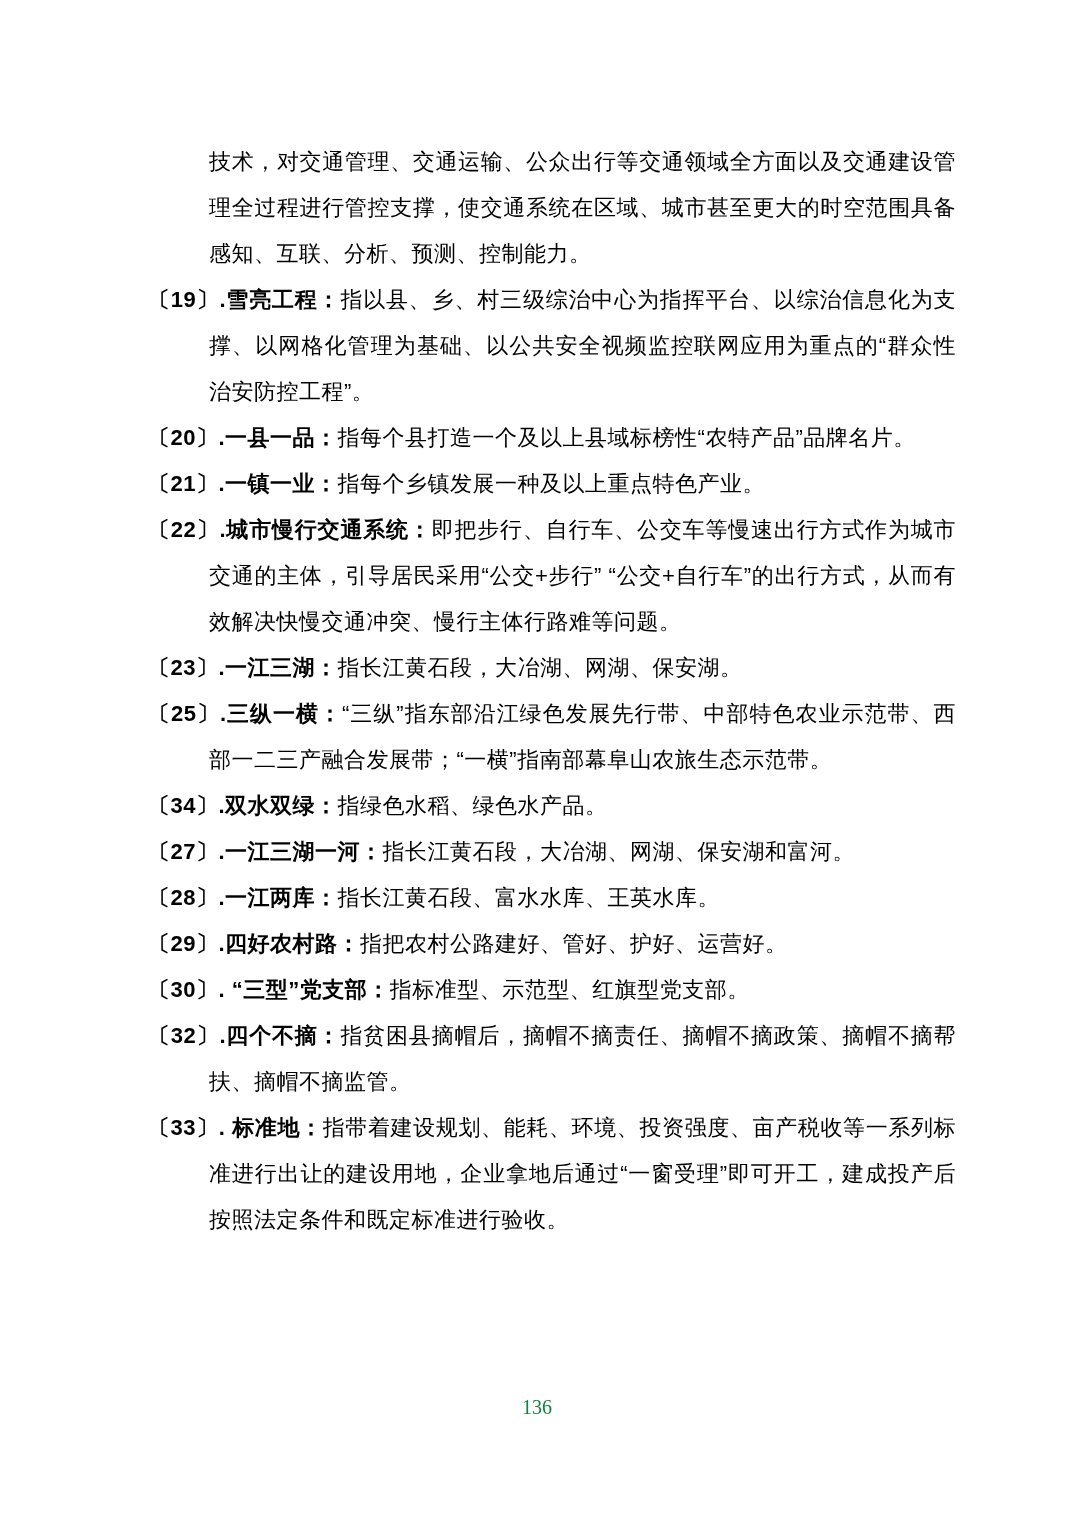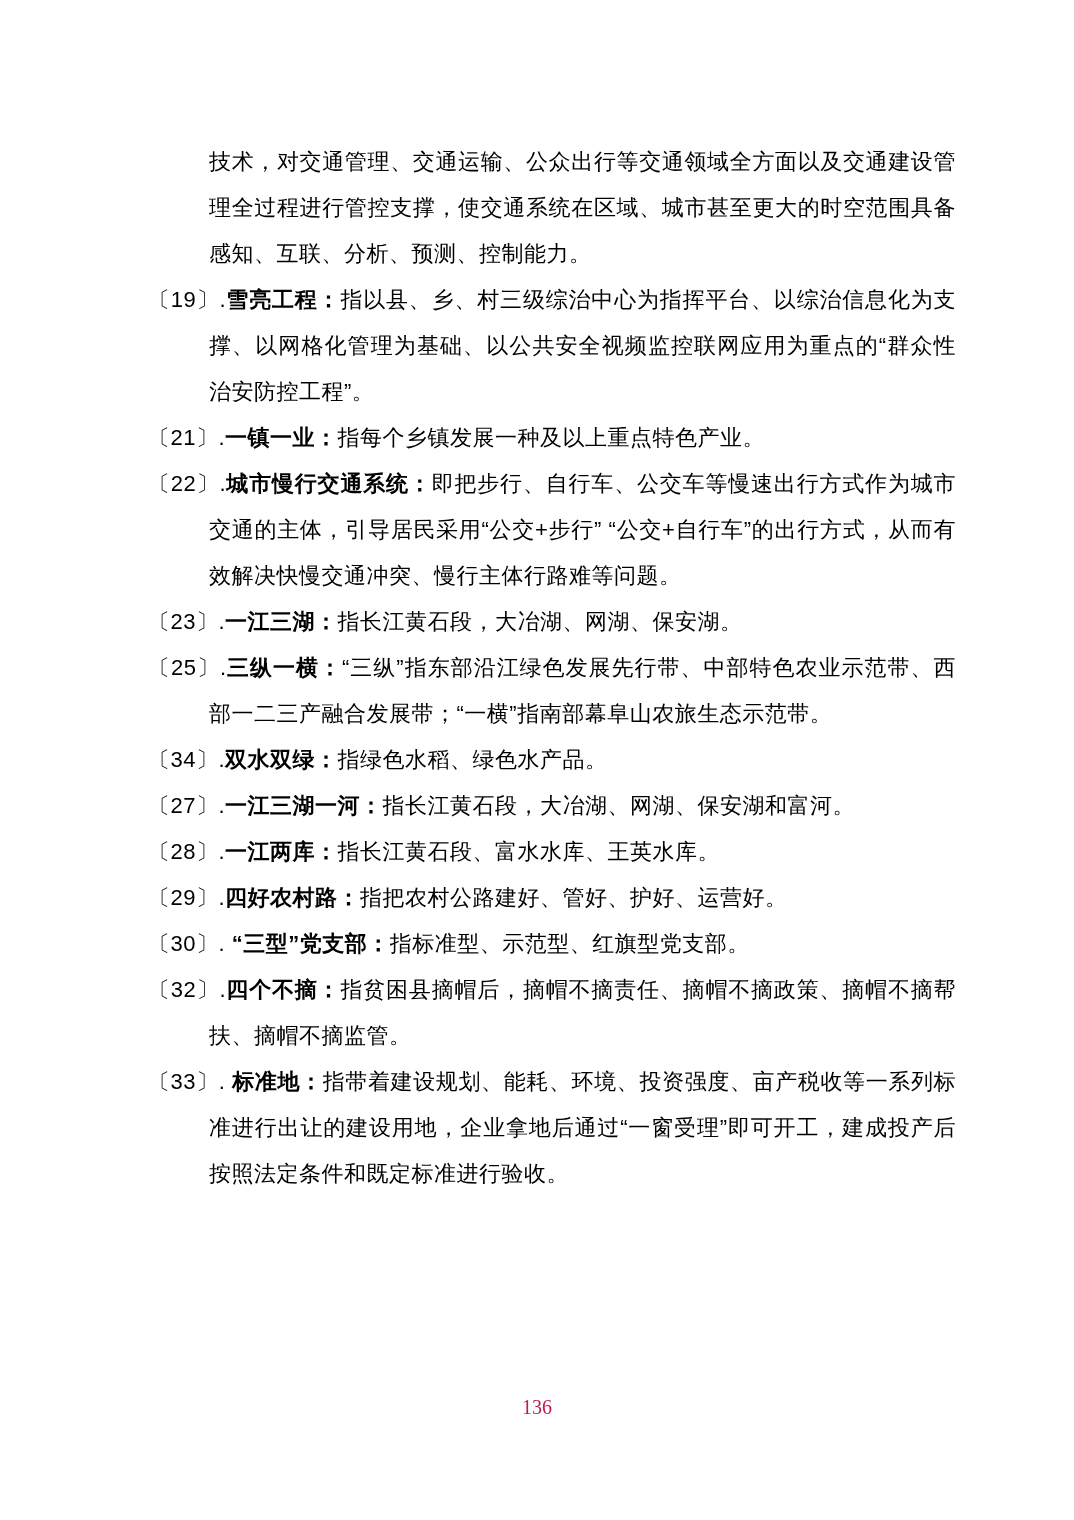--- a/index.html
+++ b/index.html
@@ -31,49 +31,50 @@
     margin: 0;
     padding-left: 61px;
   }
   
   p.item {
     margin: 0;
     padding-left: 61px;
     text-indent: -61px;
   }
   .num {
-    font-weight: normal;
+    font-weight: bold;
   }
   .term {
     font-weight: bold;
   }
   .desc {
     font-weight: normal;
   }
   .pageno {
     position: absolute;
     top: 1396px;
     left: 0;
     width: 100%;
     text-align: center;
     font-family: "Liberation Serif", "DejaVu Serif", serif;
     font-size: 20px;
-    color: #be185d;
+    color: #15803d;
   }
 </style>
 </head>
 <body>
 
 <div class="page">
   <div class="content">
 
     <p class="cont">技术，对交通管理、交通运输、公众出行等交通领域全方面以及交通建设管理全过程进行管控支撑，使交通系统在区域、城市甚至更大的时空范围具备感知、互联、分析、预测、控制能力。</p>
 
     <p class="item"><span class="num">〔19〕.</span><span class="term">雪亮工程：</span><span class="desc">指以县、乡、村三级综治中心为指挥平台、以综治信息化为支撑、以网格化管理为基础、以公共安全视频监控联网应用为重点的“群众性治安防控工程”。</span></p>
 
+    <p class="item"><span class="num">〔20〕.</span><span class="term">一县一品：</span><span class="desc">指每个县打造一个及以上县域标榜性“农特产品”品牌名片。</span></p>
 
     <p class="item"><span class="num">〔21〕.</span><span class="term">一镇一业：</span><span class="desc">指每个乡镇发展一种及以上重点特色产业。</span></p>
 
     <p class="item"><span class="num">〔22〕.</span><span class="term">城市慢行交通系统：</span><span class="desc">即把步行、自行车、公交车等慢速出行方式作为城市交通的主体，引导居民采用“公交+步行” “公交+自行车”的出行方式，从而有效解决快慢交通冲突、慢行主体行路难等问题。</span></p>
 
     <p class="item"><span class="num">〔23〕.</span><span class="term">一江三湖：</span><span class="desc">指长江黄石段，大冶湖、网湖、保安湖。</span></p>
 
 
     <p class="item"><span class="num">〔25〕.</span><span class="term">三纵一横：</span><span class="desc">“三纵”指东部沿江绿色发展先行带、中部特色农业示范带、西部一二三产融合发展带；“一横”指南部幕阜山农旅生态示范带。</span></p>
 

